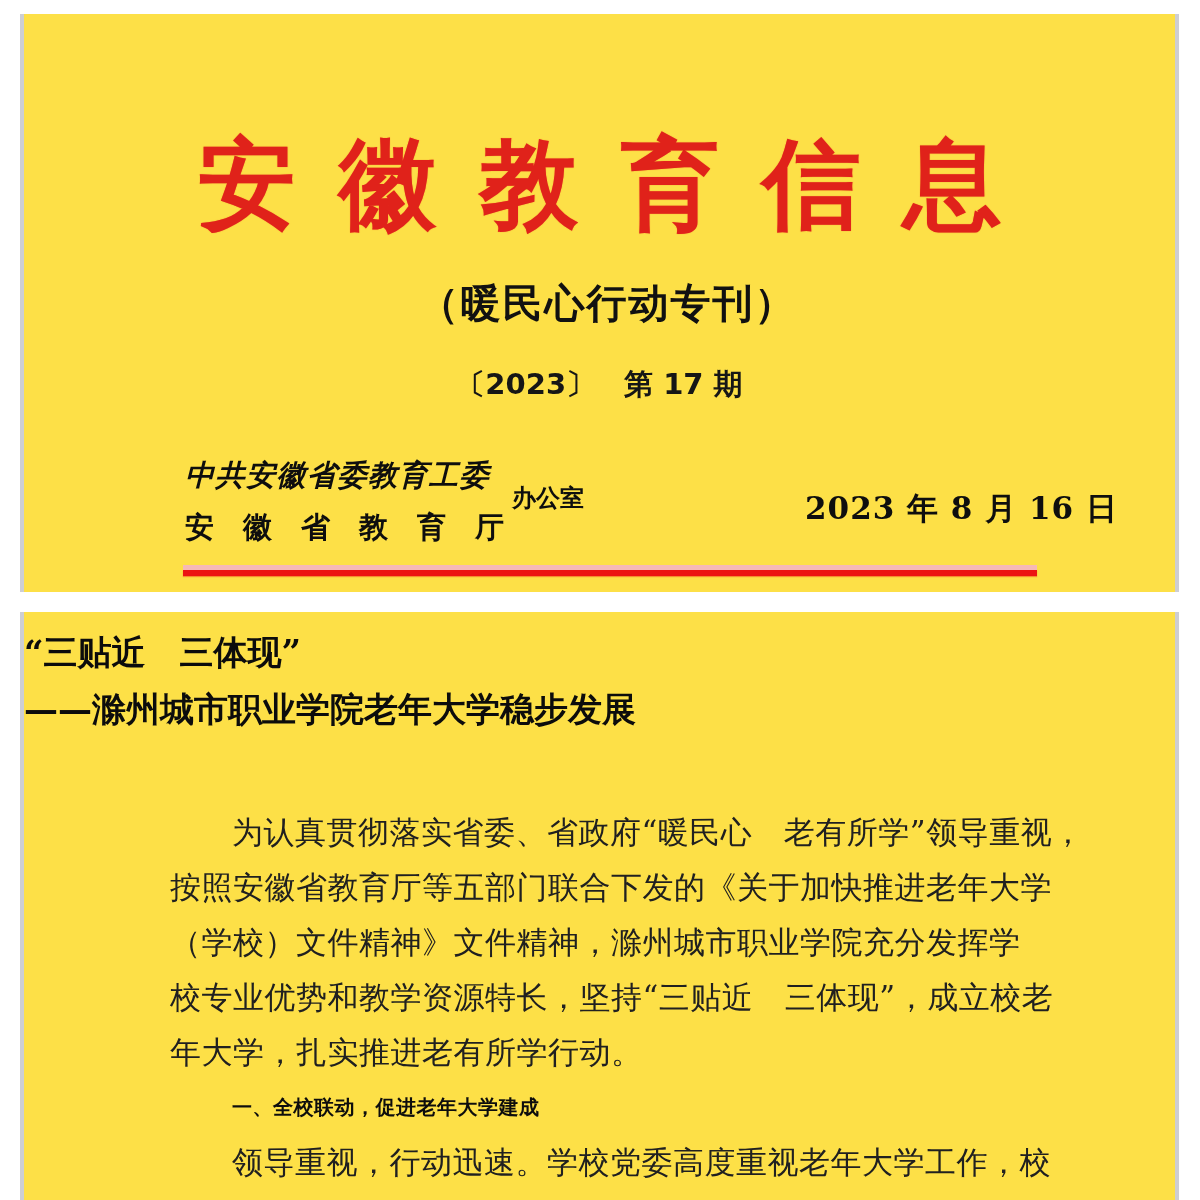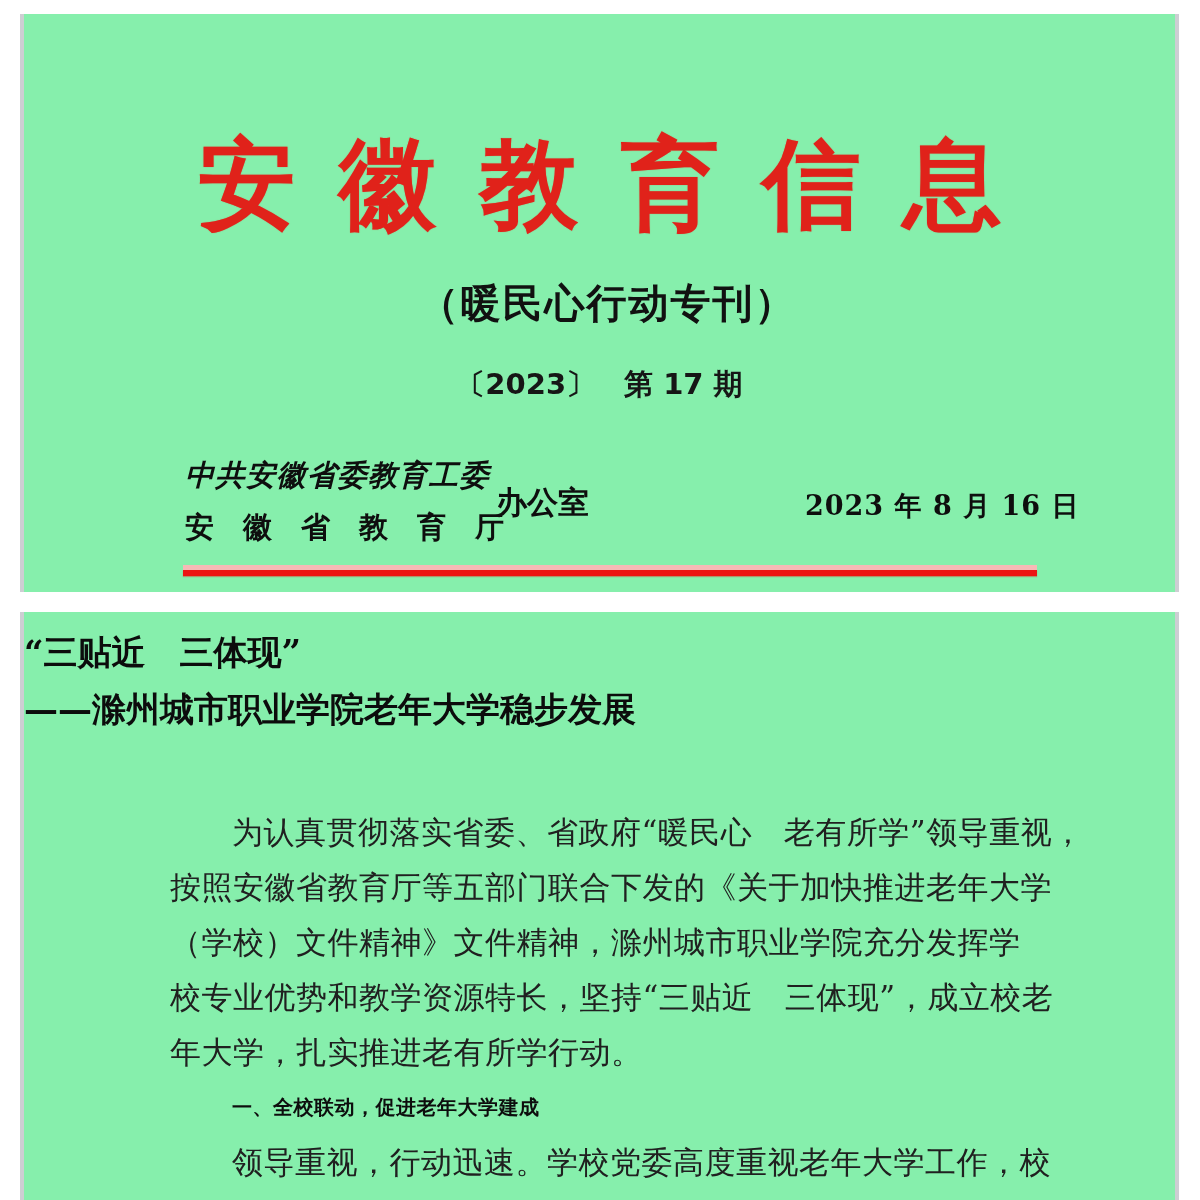--- a/index.html
+++ b/index.html
@@ -14,21 +14,21 @@
   body{
     width:1200px;height:1200px;overflow:hidden;position:relative;
     font-family:"DejaVu Serif", serif;
     -webkit-font-smoothing:antialiased;
   }
   .page{
     position:relative;
     margin-left:20px;margin-right:21px;
     border-left:4px solid var(--page-border);
     border-right:4px solid var(--page-border);
-    background:#86efac;
+    background:#fde047;
   }
   .page1{margin-top:14px;height:578px;}
   .page-gap{height:20px;background:#ffffff;}
   .page2{height:588px;}
 
   .abs{position:absolute;}
 
   
   .masthead{
     top:112px;left:0;width:100%;
@@ -65,27 +65,27 @@
     letter-spacing:1.5px;color:#0e0e0e;
     white-space:nowrap;
     font-style:italic;
   }
   .issuer-line2{
     left:161px;top:496px;
     font-weight:bold;font-size:29px;line-height:1.2;
     color:#0e0e0e;white-space:nowrap;
   }
   .office{
-    left:472px;top:470px;
-    font-weight:bold;font-size:31px;line-height:1.2;
+    left:488px;top:470px;
+    font-weight:bold;font-size:24px;line-height:1.2;
     color:#0e0e0e;white-space:nowrap;
   }
   .pub-date{
     left:781px;top:476px;
-    font-weight:bold;font-size:27px;line-height:1.2;
+    font-weight:bold;font-size:31px;line-height:1.2;
     letter-spacing:1px;color:#0e0e0e;white-space:nowrap;
   }
   .red-rule{left:159px;top:551px;width:854px;height:12px;}
   .red-rule .pink{height:5px;background:var(--rule-pink);}
   .red-rule .red{height:6px;background:var(--rule-red);box-shadow:0 1px 1px rgba(236,21,18,.4);}
 
   
   .article-title{
     top:12px;left:0;width:100%;
     text-align:left;

